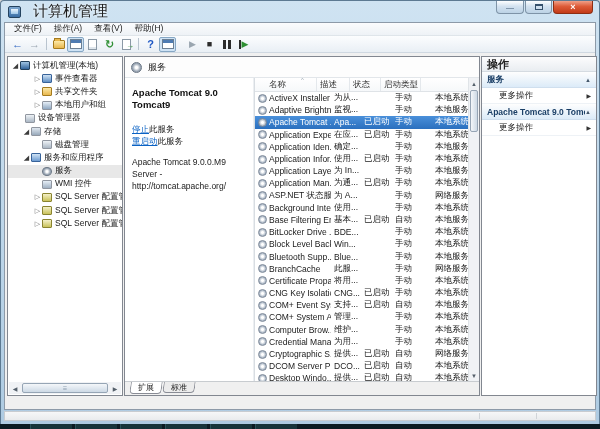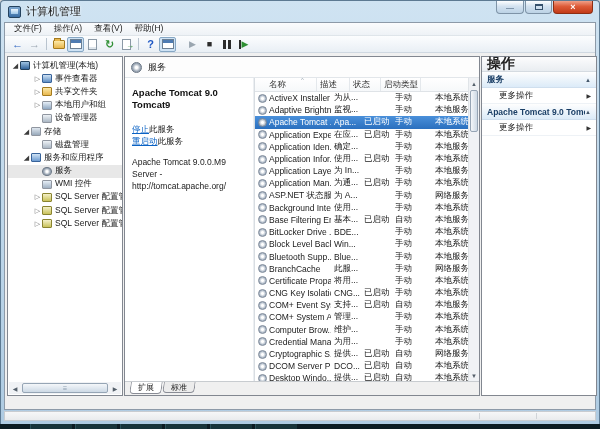--- a/index.html
+++ b/index.html
@@ -4,21 +4,21 @@
 <style>
   html,body{margin:0;padding:0;background:#222;}
   *{box-sizing:border-box;font-family:"Liberation Sans","DejaVu Sans",sans-serif;}
   .screen{position:relative;width:600px;height:429px;overflow:hidden;background:#d8d8d8;}
   .top-fragment{position:absolute;left:92px;top:0;width:92px;height:4px;background:#ececec;border:1px solid #b9b9b9;border-top:none;}
   
   .window{position:absolute;left:0;top:0;width:600px;height:424px;background:linear-gradient(#cfe3f2,#aecbe2);border:1px solid #5d7a92;border-bottom:none;border-radius:4px 4px 0 0;}
   .titlebar{position:absolute;left:0;top:0;right:0;height:21px;display:flex;align-items:center;padding-left:7px;}
   .title-icon{width:13px;height:12px;background:linear-gradient(#7ea7cf,#3a6ea5);border:1px solid #24425e;border-radius:2px;position:relative;}
   .title-icon:after{content:"";position:absolute;left:2px;top:2px;right:2px;height:5px;background:linear-gradient(#eaf4fc,#9ec7e8);}
-  .title-text{font-size:11px;color:#1c1c1c;margin-left:5px;text-shadow:0 0 3px #fff;}
+  .title-text{font-size:15px;color:#1c1c1c;margin-left:12px;text-shadow:0 0 3px #fff;}
   .winbtns{position:absolute;right:6px;top:0;display:flex;}
   .wbtn{height:13px;border:1px solid #7e93a7;border-top:none;border-radius:0 0 4px 4px;background:linear-gradient(#fdfeff,#d3e2f0 45%,#bcd2e5);display:flex;align-items:center;justify-content:center;font-size:8px;color:#35506b;margin-left:1px;}
   .wbtn.min{width:28px;} .wbtn.max{width:27px;}
   .wbtn.close{width:40px;background:linear-gradient(#f0a088,#dd5b38 45%,#c23a17);border-color:#8d2e13;color:#fff;font-size:9px;font-weight:bold;}
   .maxglyph{width:8px;height:6px;border:1px solid #35506b;border-top-width:2px;}
   
   .client{position:absolute;left:3px;right:3px;top:21px;bottom:14px;background:#f0f0f0;border:1px solid #8d9aa8;}
   .menubar{height:13px;background:linear-gradient(#fbfcfd,#eef2f6);border-bottom:1px solid #dfe5ea;display:flex;align-items:center;padding-left:3px;}
   .menu-item{font-size:8.5px;color:#222;padding:0 6px;}
   .toolbar{height:17px;background:linear-gradient(#fcfdfe,#e9eff5);border-bottom:1px solid #cfd8e1;display:flex;align-items:center;padding-left:4px;}
@@ -99,21 +99,21 @@
   .c-desc{width:30px;} .c-status{width:31px;} .c-startup{width:40px;} .c-logon{flex:1;}
   .vscroll{position:absolute;right:0;top:0;bottom:0;width:11px;background:#f0f2f5;border-left:1px solid #e0e4e8;}
   .vs-btn{height:11px;font-size:6px;color:#55606b;display:flex;align-items:center;justify-content:center;}
   .vs-btn.down{position:absolute;bottom:0;left:0;right:0;}
   .vs-thumb{position:absolute;left:1px;right:1px;top:12px;height:42px;background:linear-gradient(90deg,#f4f7fa,#cdd9e5);border:1px solid #96a5b5;border-radius:2px;}
   .tabs-row{height:14px;flex:none;background:#f0f0f0;border-top:1px solid #c8ccd0;display:flex;padding-left:5px;}
   .tab{font-size:8px;color:#222;padding:0 7px;border:1px solid #898c95;border-top:none;background:#fff;border-radius:0 0 4px 4px;height:12px;display:flex;align-items:center;margin-right:1px;transform:skewX(-8deg);}
   .tab span{transform:skewX(8deg);}
   .tab.inactive{background:#ececec;height:11px;}
   
-  .actions-title{height:15px;background:linear-gradient(#fcfcfd,#e9edf1);border-bottom:1px solid #d5dbe1;font-size:14px;font-weight:bold;color:#222;display:flex;align-items:center;padding-left:5px;flex:none;}
+  .actions-title{height:15px;background:linear-gradient(#fcfcfd,#e9edf1);border-bottom:1px solid #d5dbe1;font-size:11px;font-weight:bold;color:#222;display:flex;align-items:center;padding-left:5px;flex:none;}
   .act-section-header{height:16px;background:linear-gradient(#fefefe,#dcebf8);border-bottom:1px solid #cfdfee;display:flex;align-items:center;padding:0 5px;flex:none;}
   .act-section-header .ah-label{font-size:8.5px;font-weight:bold;color:#1b3f66;flex:1;overflow:hidden;white-space:nowrap;}
   .ah-caret{font-size:6px;color:#44576b;}
   .act-item{height:16px;display:flex;align-items:center;padding:0 5px 0 17px;border-bottom:1px solid #eef2f6;flex:none;}
   .act-item .ai-label{font-size:8.5px;color:#1a1a1a;flex:1;}
   .ai-arrow{font-size:6px;color:#333;}
   
   .statusbar{position:absolute;left:3px;right:3px;bottom:3px;height:10px;background:linear-gradient(#f6f7f8,#e9ebed);border:1px solid #c8ccd0;}
   .sb-sep{position:absolute;top:1px;bottom:1px;width:1px;background:#d0d4d8;}
   .taskbar{position:absolute;left:0;bottom:0;width:600px;height:5px;background:#0b1b22;display:flex;gap:3px;padding-left:30px;}
@@ -213,21 +213,21 @@
               <div class="tree-item" style="padding-left: 25px;">
                 <span class="expander">▷</span>
                 <span class="ti folder-share"></span>
                 <span class="t-label">共享文件夹</span>
               </div>
               <div class="tree-item" style="padding-left: 25px;">
                 <span class="expander">▷</span>
                 <span class="ti users"></span>
                 <span class="t-label">本地用户和组</span>
               </div>
-              <div class="tree-item" style="padding-left: 25px;">
+              <div class="tree-item" style="padding-left: 8px;">
                 <span class="expander"></span>
                 <span class="ti disk"></span>
                 <span class="t-label">设备管理器</span>
               </div>
               <div class="tree-item" style="padding-left: 14px;">
                 <span class="expander open">◢</span>
                 <span class="ti storage"></span>
                 <span class="t-label">存储</span>
               </div>
               <div class="tree-item" style="padding-left: 25px;">

